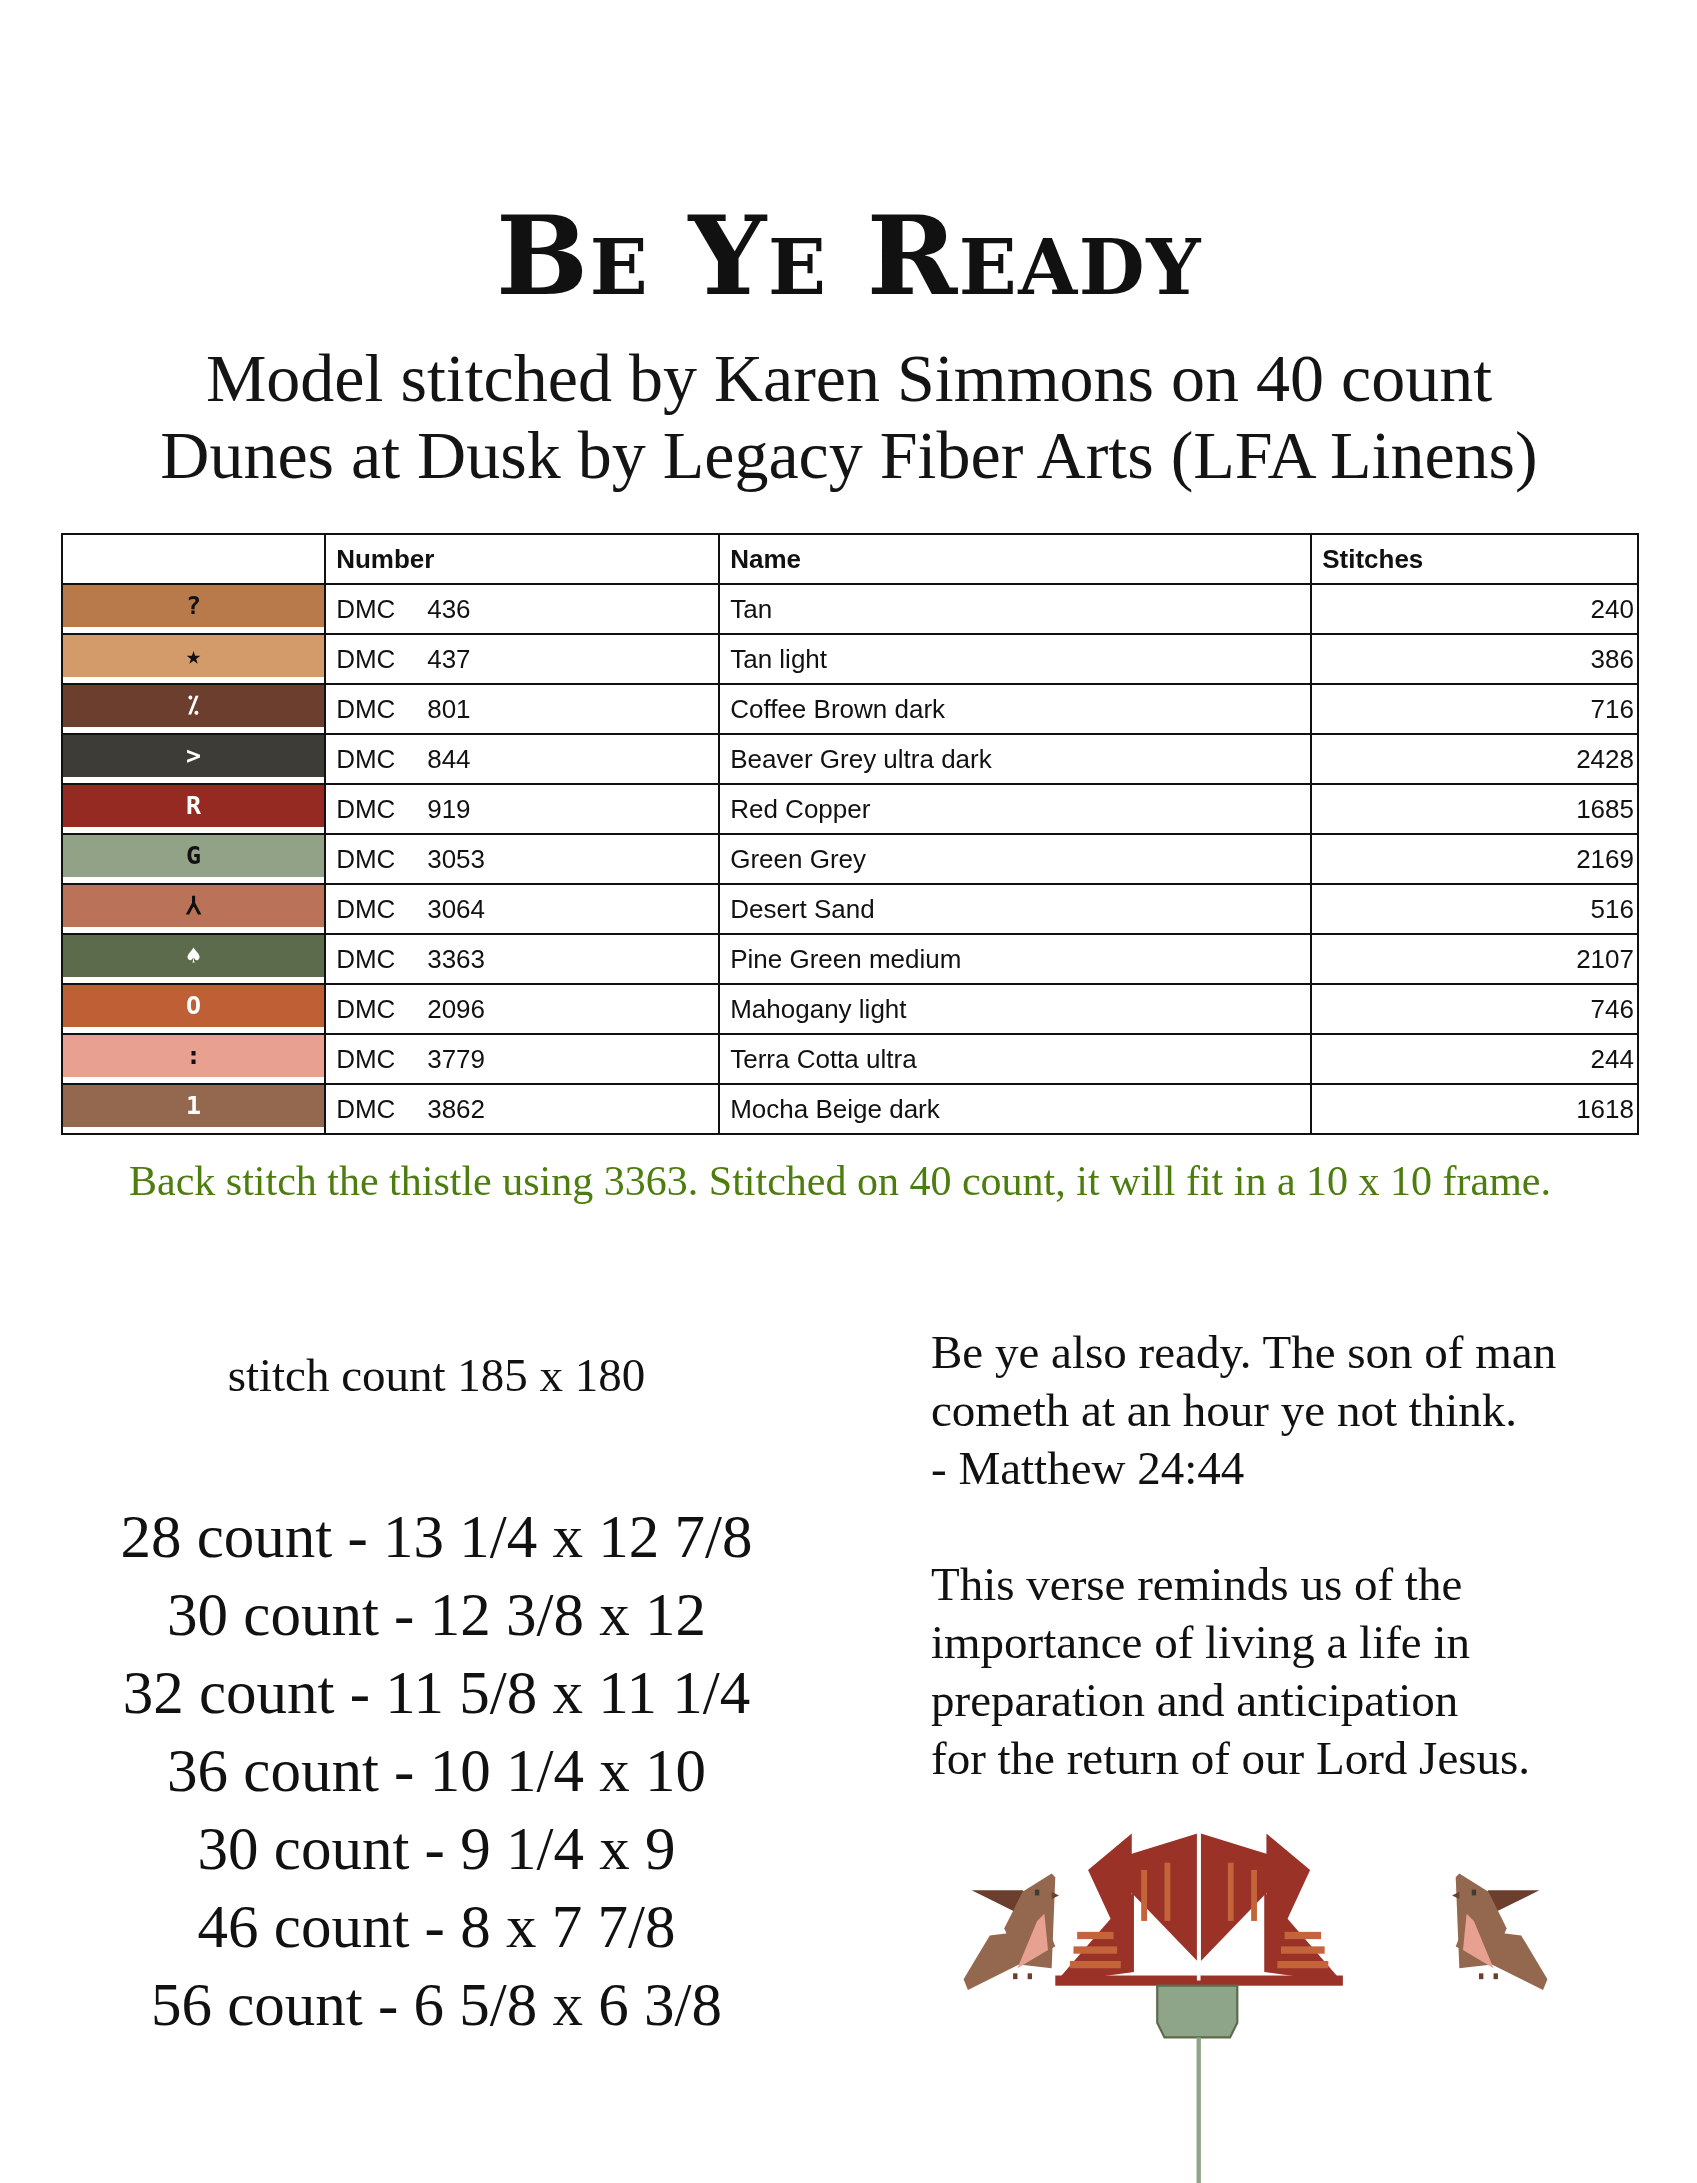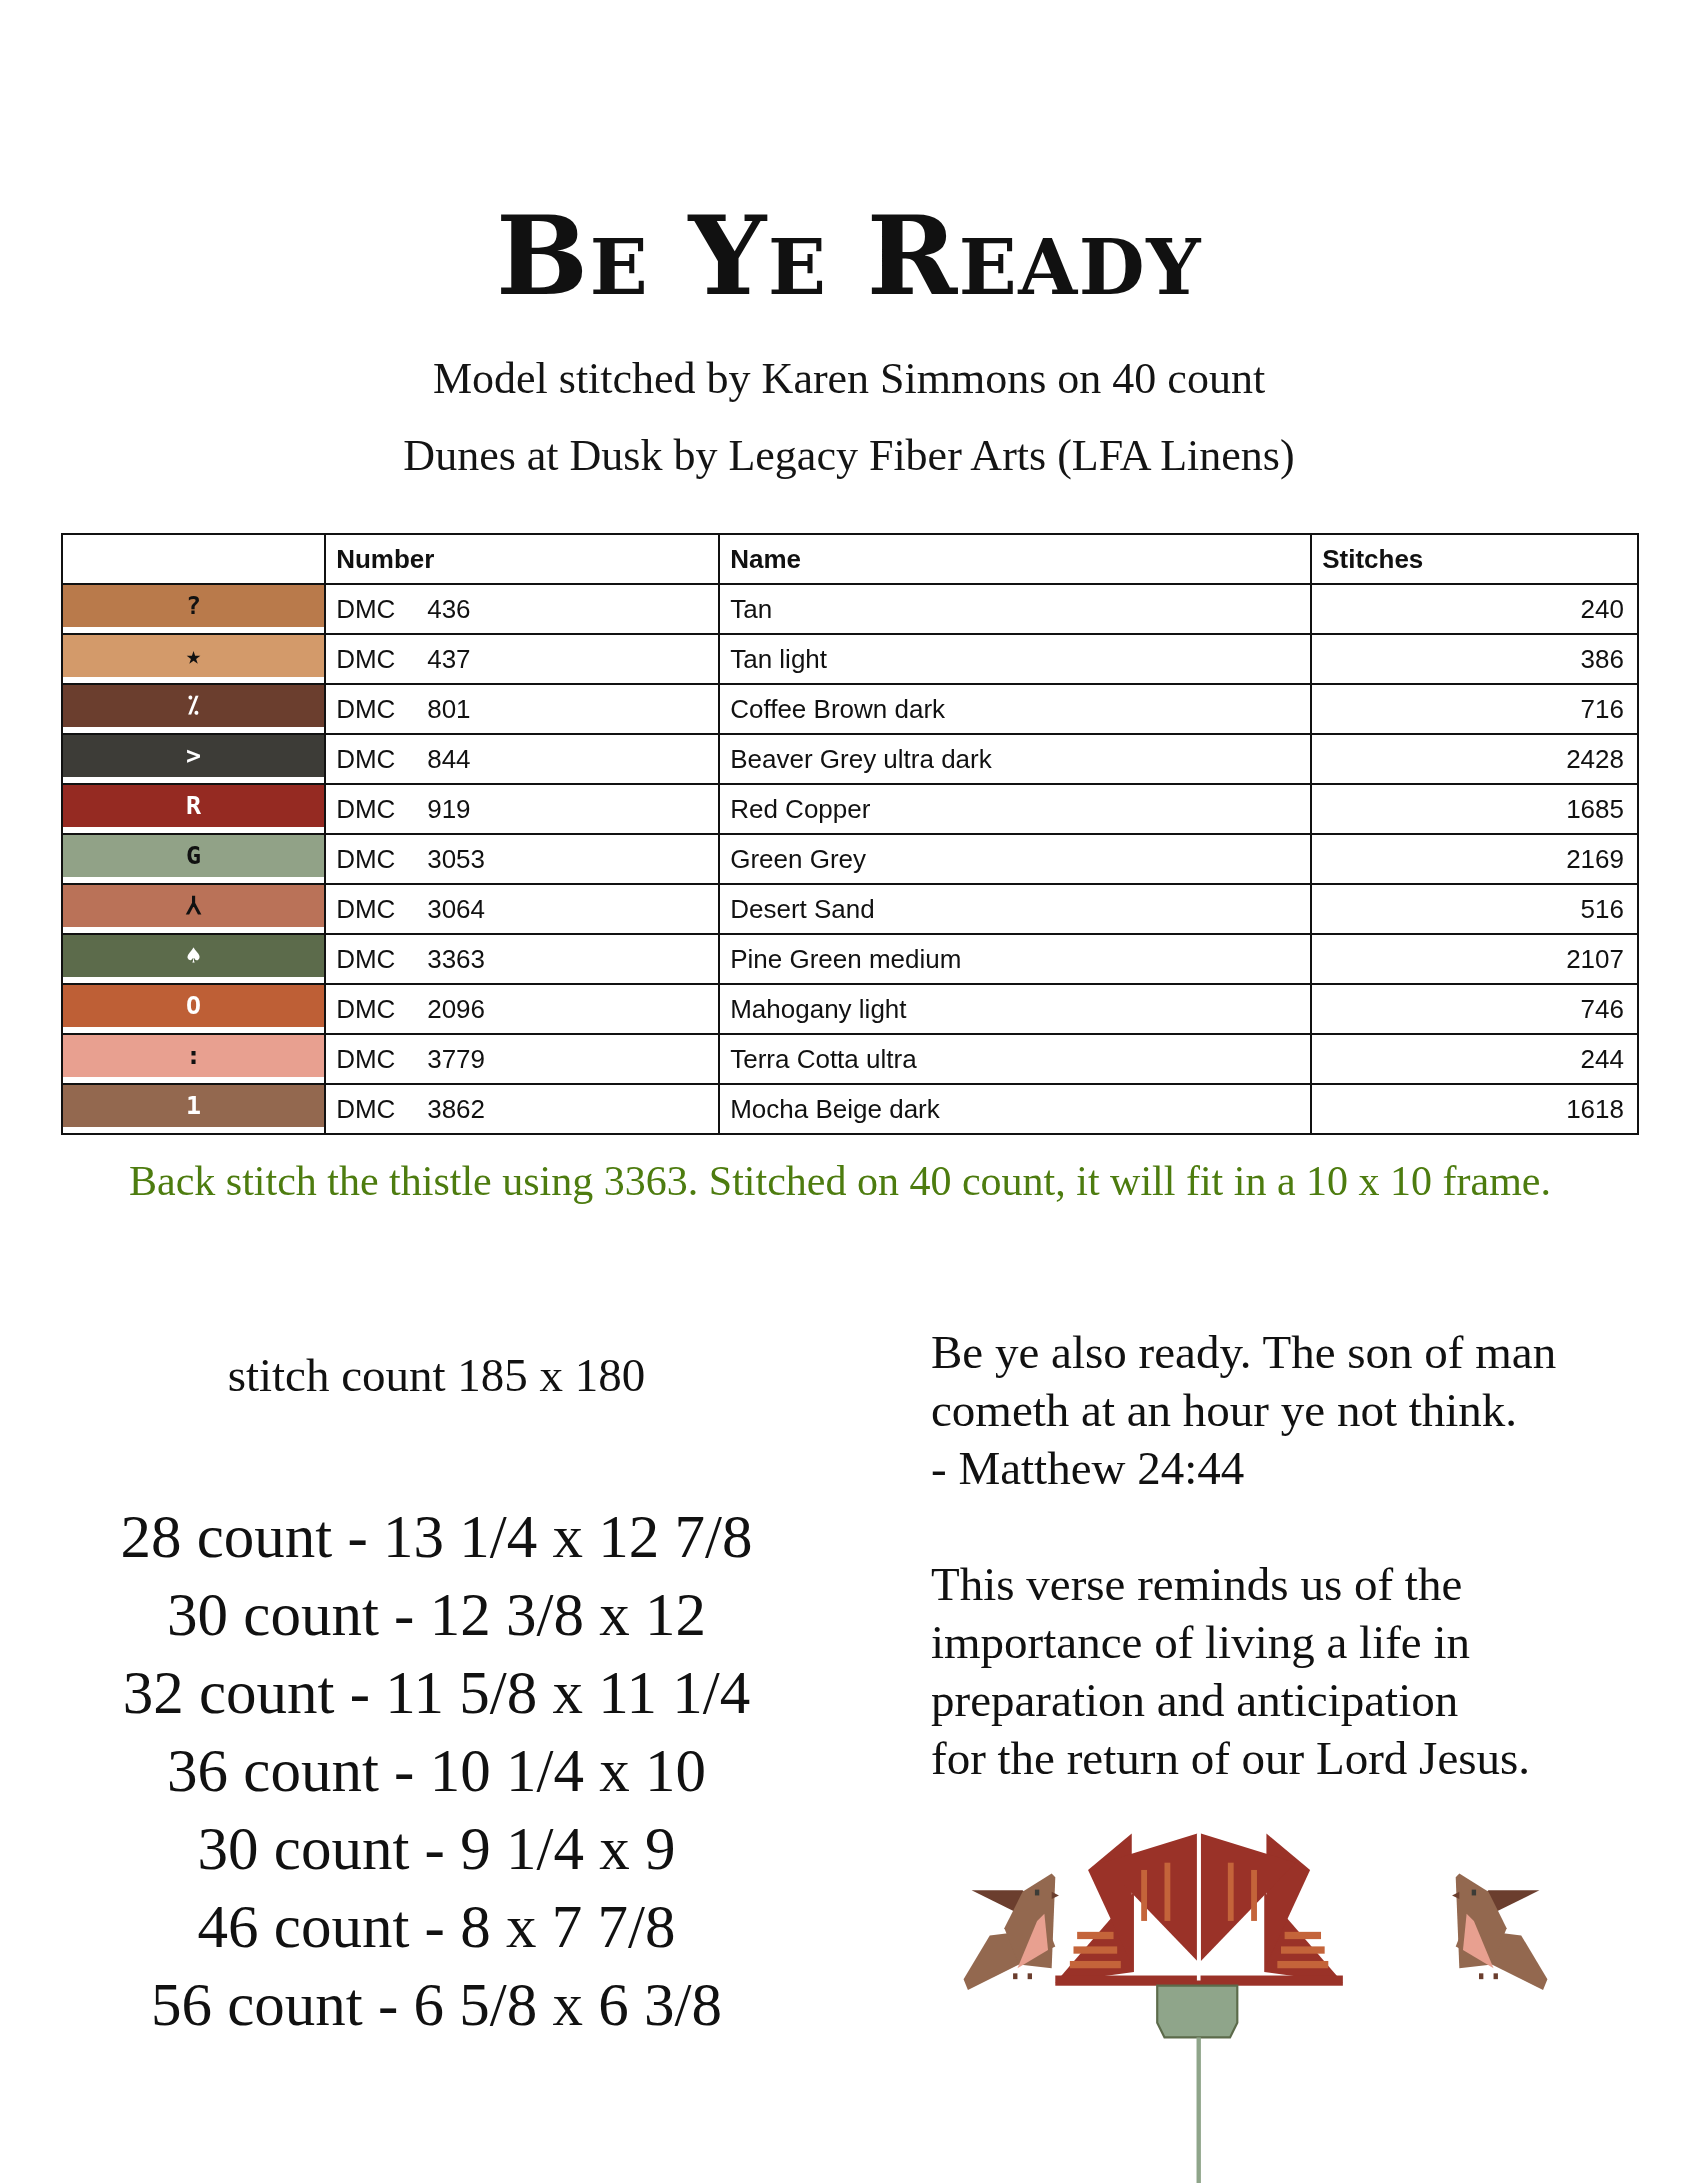--- a/index.html
+++ b/index.html
@@ -6,35 +6,35 @@
     html, body { width: 1698px; height: 2183px; background: #ffffff; overflow: hidden; }
     body { position: relative; color: #111; font-family: "DejaVu Serif", "Liberation Serif", serif; }
 
     .title {
       position: absolute; left: 0; width: 1698px; top: 191px; text-align: center;
       font-family: "DejaVu Serif", serif; font-weight: bold; font-size: 109px; line-height: 131px;
       letter-spacing: 1.5px; font-variant: small-caps; color: #111;
     }
     .subtitle {
       position: absolute; left: 0; width: 1698px; text-align: center;
-      font-family: "Liberation Serif", "DejaVu Serif", serif; font-size: 44px; line-height: 73px; color: #141414;
+      font-family: "Liberation Serif", "DejaVu Serif", serif; font-size: 68px; line-height: 73px; color: #141414;
     }
     .sub1 { top: 342px; }
     .sub2 { top: 419px; }
 
     table.floss {
       position: absolute; left: 61px; top: 533px; width: 1576px;
       border-collapse: collapse; table-layout: fixed;
       font-family: "Liberation Sans", "DejaVu Sans", sans-serif; font-size: 26px; color: #111;
       border: 2.9px solid #111;
     }
     table.floss td, table.floss th { border: 2.9px solid #111; height: 50px; padding: 0; vertical-align: middle; }
     table.floss th { text-align: left; font-weight: bold; padding-left: 10.2px; font-size: 26px; }
     table.floss td.num, table.floss td.name { padding-left: 10.2px; }
-    table.floss td.stitches { text-align: right; padding-right: 13px; }
+    table.floss td.stitches { text-align: right; padding-right: 3px; }
     .sw { width: 100%; height: 100%; position: relative; }
     .sw-fill { position: absolute; left: 0; right: 0; top: 0; bottom: 6.5px; display: flex; align-items: center; justify-content: center; }
     .sym { font-family: "DejaVu Sans Mono", "Liberation Mono", monospace; font-weight: bold; font-size: 25px; line-height: 1; }
     .dmc-label { display: inline-block; width: 91px; }
 
     .note {
       position: absolute; left: 0; width: 1680px; top: 1156px; text-align: center;
       font-family: "Liberation Serif", "DejaVu Serif", serif; font-size: 42px; line-height: 51px; color: #4d7c0f;
     }
 

